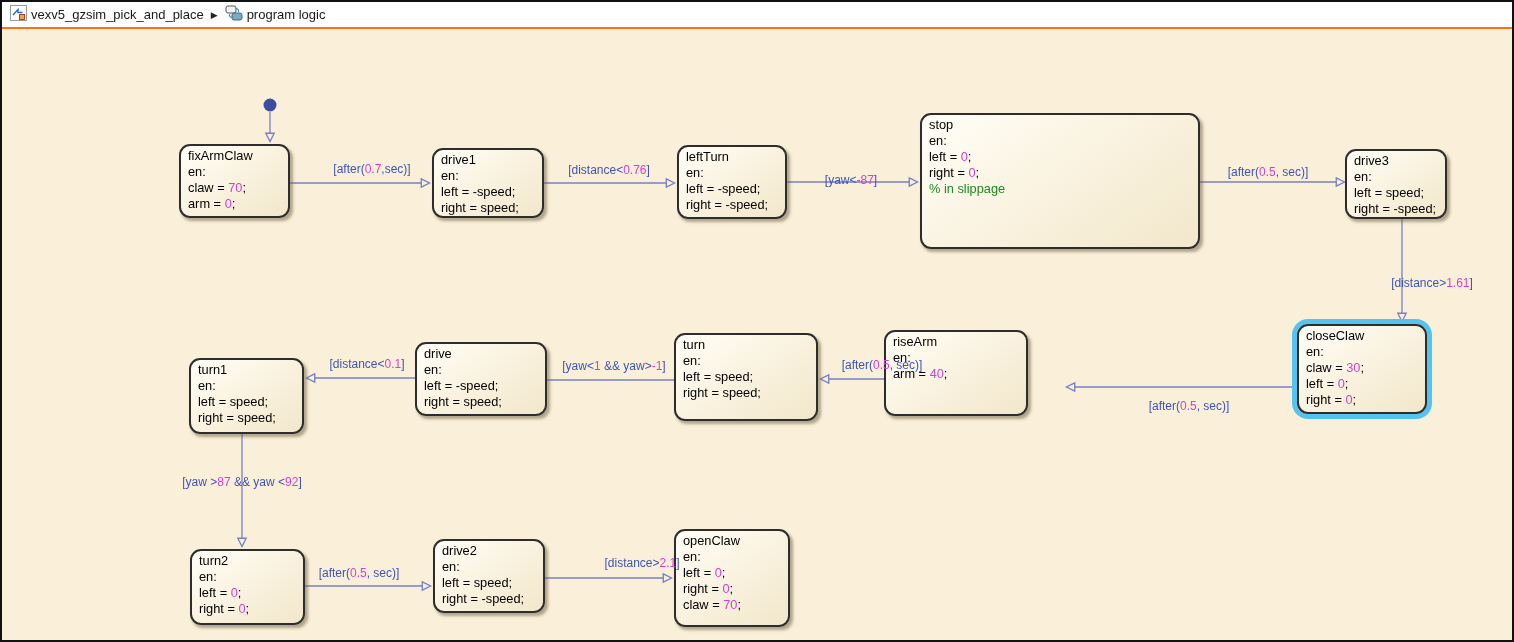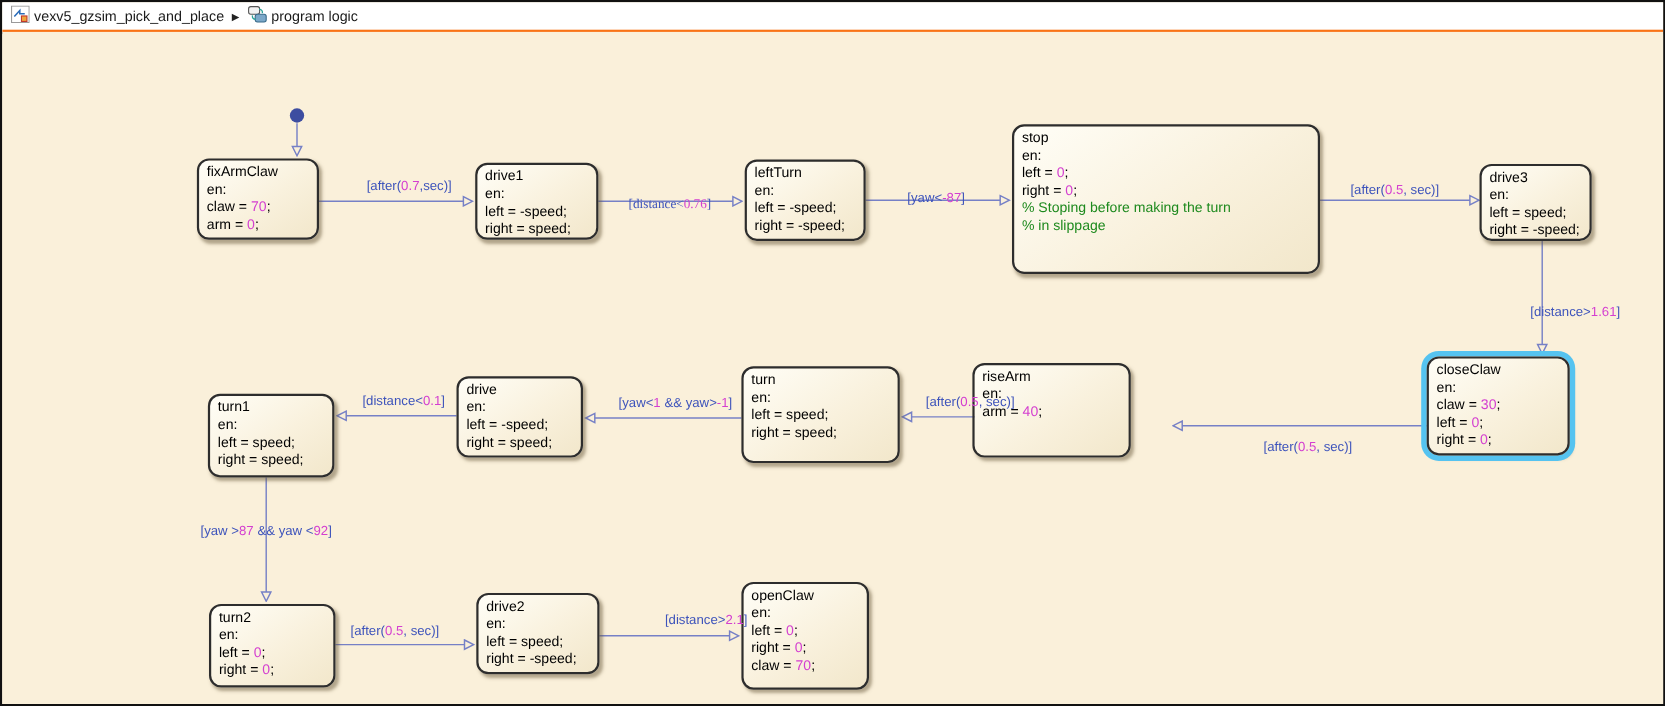--- a/index.html
+++ b/index.html
@@ -112,21 +112,20 @@
         <div class="state-title">leftTurn</div>
         <div class="state-line"><span class="code">en:</span></div>
         <div class="state-line"><span class="code">left = -speed;</span></div>
         <div class="state-line"><span class="code">right = -speed;</span></div>
       </div>
       <div class="state" style="left: 918px; top: 111px; width: 280px; height: 136px; border-radius: 11px;">
         <div class="state-title">stop</div>
         <div class="state-line"><span class="code">en:</span></div>
         <div class="state-line"><span class="code">left = </span><span class="num">0</span><span class="code">;</span></div>
         <div class="state-line"><span class="code">right = </span><span class="num">0</span><span class="code">;</span></div>
-        <div class="state-line"><span class="comment">% Stoping before making the turn</span></div>
         <div class="state-line"><span class="comment">%  in slippage</span></div>
       </div>
       <div class="state" style="left: 1343px; top: 147px; width: 102px; height: 70px;">
         <div class="state-title">drive3</div>
         <div class="state-line"><span class="code">en:</span></div>
         <div class="state-line"><span class="code">left = speed;</span></div>
         <div class="state-line"><span class="code">right = -speed;</span></div>
       </div>
       <div class="state selected" style="left: 1295px; top: 322px; width: 130px; height: 90px;">
         <div class="state-title">closeClaw</div>
@@ -139,21 +138,21 @@
         <div class="state-title">riseArm</div>
         <div class="state-line"><span class="code">en:</span></div>
         <div class="state-line"><span class="code">arm = </span><span class="num">40</span><span class="code">;</span></div>
       </div>
       <div class="state" style="left: 672px; top: 331px; width: 144px; height: 88px;">
         <div class="state-title">turn</div>
         <div class="state-line"><span class="code">en:</span></div>
         <div class="state-line"><span class="code">left = speed;</span></div>
         <div class="state-line"><span class="code">right = speed;</span></div>
       </div>
-      <div class="state" style="left: 413px; top: 340px; width: 115px; height: 74px;">
+      <div class="state" style="left: 413px; top: 340px; width: 132px; height: 74px;">
         <div class="state-title">drive</div>
         <div class="state-line"><span class="code">en:</span></div>
         <div class="state-line"><span class="code">left = -speed;</span></div>
         <div class="state-line"><span class="code">right = speed;</span></div>
       </div>
       <div class="state" style="left: 187px; top: 356px; width: 115px; height: 76px;">
         <div class="state-title">turn1</div>
         <div class="state-line"><span class="code">en:</span></div>
         <div class="state-line"><span class="code">left = speed;</span></div>
         <div class="state-line"><span class="code">right = speed;</span></div>
@@ -171,21 +170,21 @@
         <div class="state-line"><span class="code">right = -speed;</span></div>
       </div>
       <div class="state" style="left: 672px; top: 527px; width: 116px; height: 98px;">
         <div class="state-title">openClaw</div>
         <div class="state-line"><span class="code">en:</span></div>
         <div class="state-line"><span class="code">left = </span><span class="num">0</span><span class="code">;</span></div>
         <div class="state-line"><span class="code">right = </span><span class="num">0</span><span class="code">;</span></div>
         <div class="state-line"><span class="code">claw = </span><span class="num">70</span><span class="code">;</span></div>
       </div>
       <div class="tlabel" style="left: 370px; top: 167px;"><span class="kw">[after(</span><span class="num">0.7</span><span class="kw">,sec)]</span></div>
-      <div class="tlabel" style="left: 607px; top: 184px; font-family: Liberation Serif, serif;"><span class="kw">[distance&lt;</span><span class="num">0.76</span><span class="kw">]</span></div>
+      <div class="tlabel" style="left: 607px; top: 168px;"><span class="kw">[distance&lt;</span><span class="num">0.76</span><span class="kw">]</span></div>
       <div class="tlabel" style="left: 849px; top: 152px; margin-top: 26px;"><span class="kw">[yaw&lt;</span><span class="num">-87</span><span class="kw">]</span></div>
       <div class="tlabel" style="left: 1266px; top: 170px;"><span class="kw">[after(</span><span class="num">0.5</span><span class="kw">, sec)]</span></div>
       <div class="tlabel" style="left: 1430px; top: 281px;"><span class="kw">[distance&gt;</span><span class="num">1.61</span><span class="kw">]</span></div>
       <div class="tlabel" style="left: 1187px; top: 404px;"><span class="kw">[after(</span><span class="num">0.5</span><span class="kw">, sec)]</span></div>
       <div class="tlabel" style="left: 880px; top: 363px;"><span class="kw">[after(</span><span class="num">0.5</span><span class="kw">, sec)]</span></div>
       <div class="tlabel" style="left: 612px; top: 364px;"><span class="kw">[yaw&lt;</span><span class="num">1</span><span class="kw"> &amp;&amp; yaw&gt;</span><span class="num">-1</span><span class="kw">]</span></div>
       <div class="tlabel" style="left: 365px; top: 362px;"><span class="kw">[distance&lt;</span><span class="num">0.1</span><span class="kw">]</span></div>
       <div class="tlabel" style="left: 240px; top: 480px;"><span class="kw">[yaw &gt;</span><span class="num">87</span><span class="kw"> &amp;&amp; yaw &lt;</span><span class="num">92</span><span class="kw">]</span></div>
       <div class="tlabel" style="left: 357px; top: 571px;"><span class="kw">[after(</span><span class="num">0.5</span><span class="kw">, sec)]</span></div>
       <div class="tlabel" style="left: 596px; top: 561px; margin-left: 44px;"><span class="kw">[distance&gt;</span><span class="num">2.1</span><span class="kw">]</span></div>

